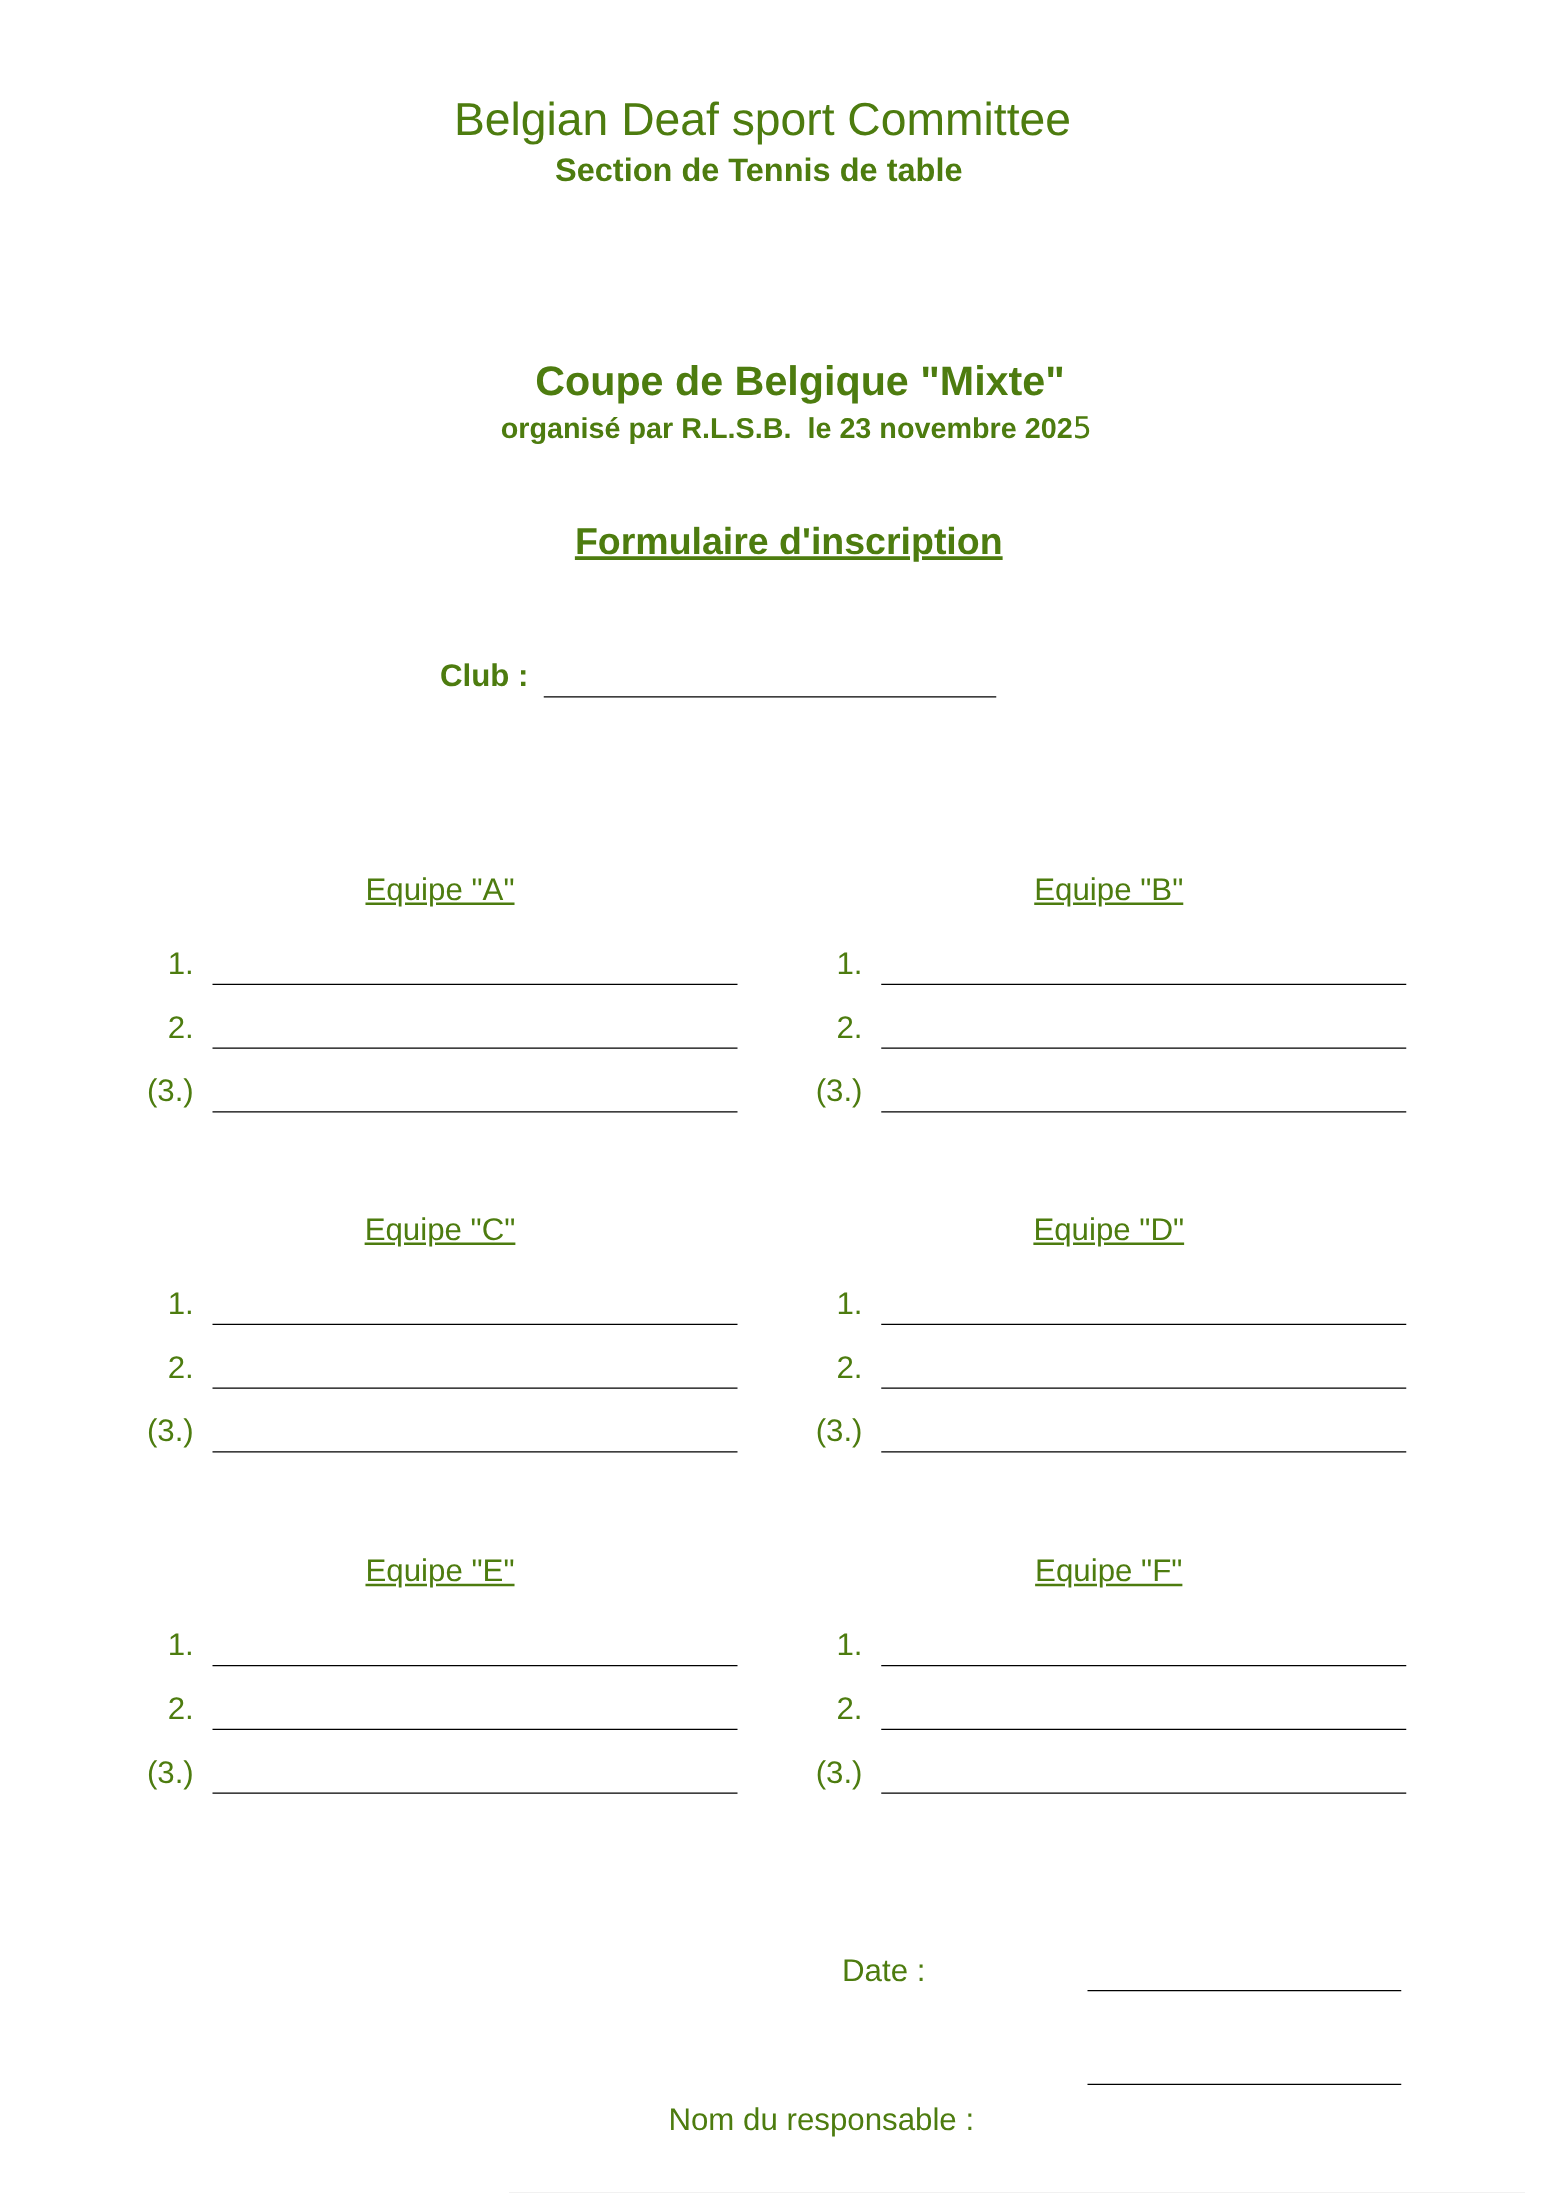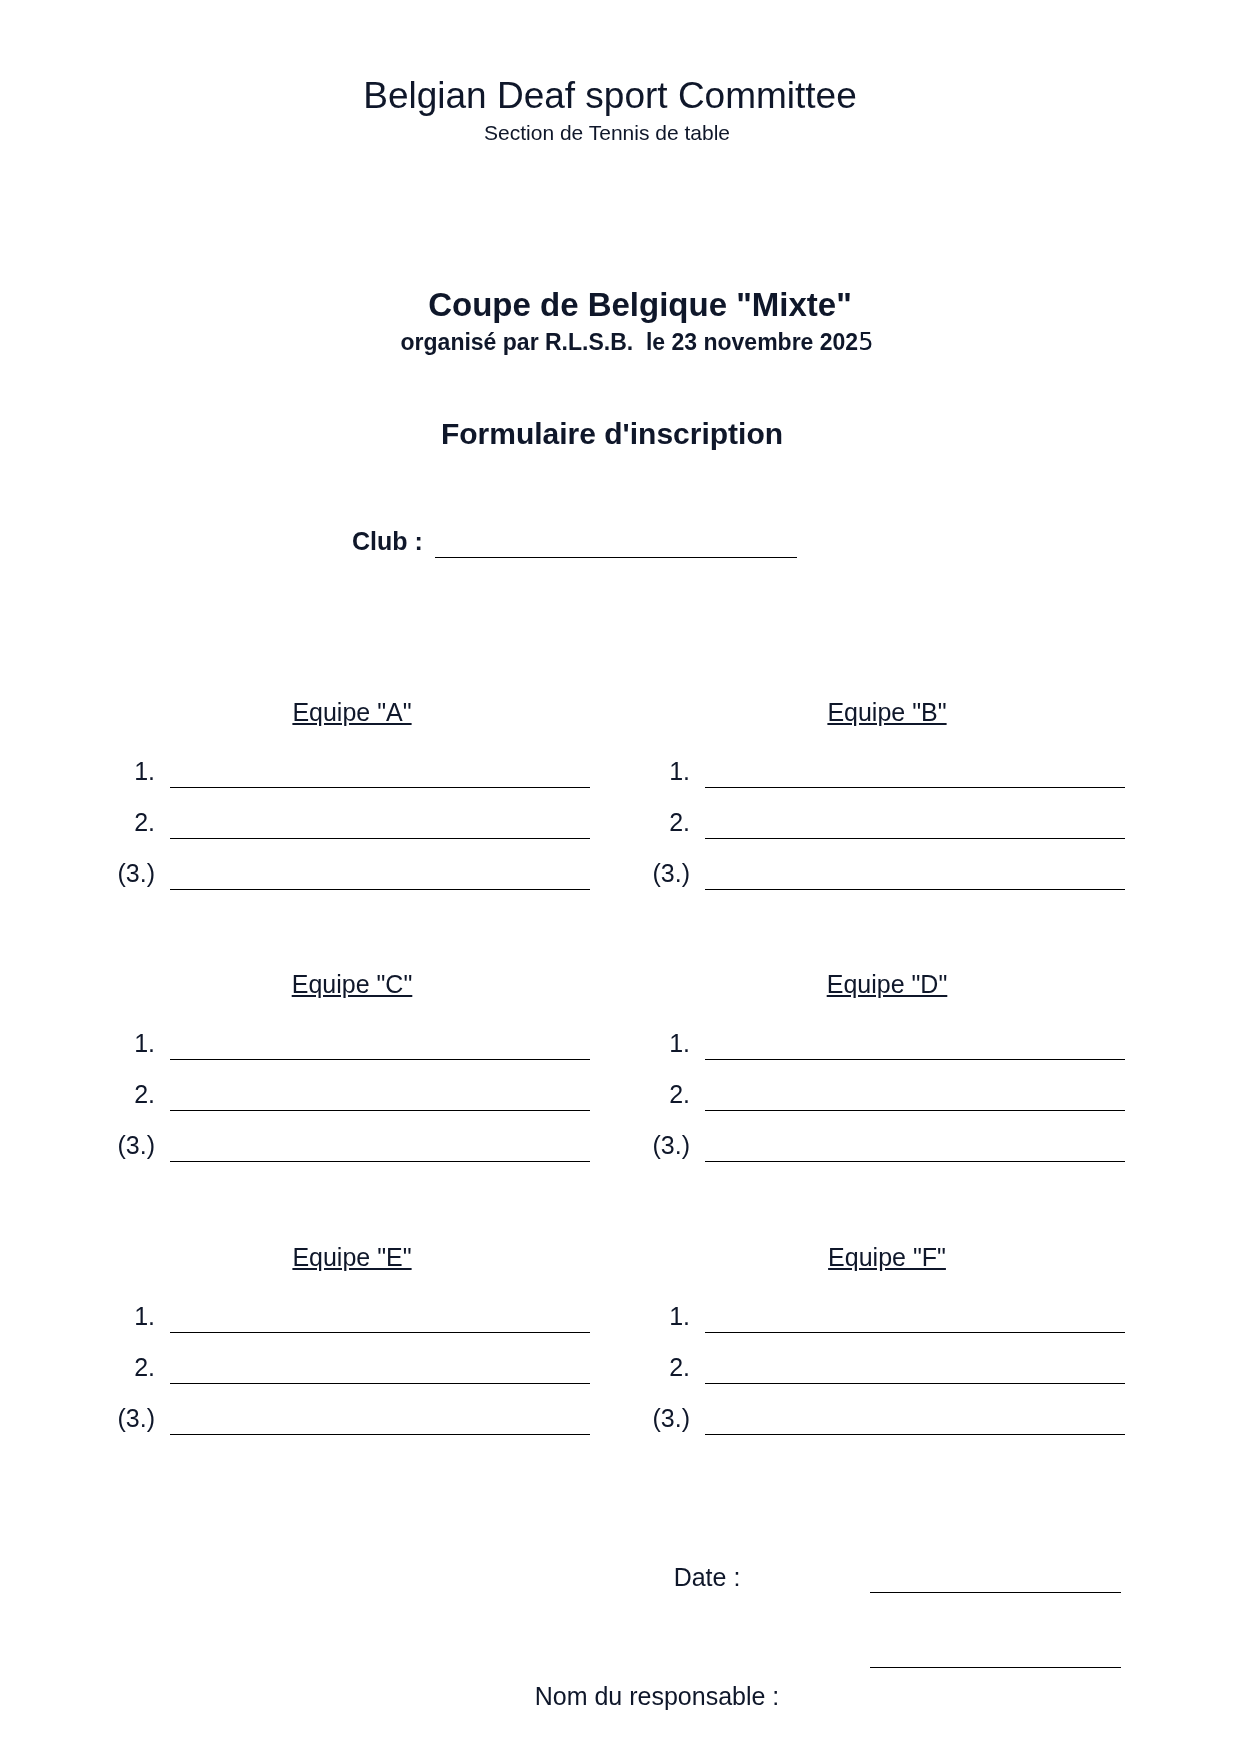--- a/index.html
+++ b/index.html
@@ -1,31 +1,31 @@
 <!DOCTYPE html>
 <html><head>
 <meta charset="utf-8">
 <style>
   html,body{margin:0;padding:0;background:#e8e8e8;}
   .page{
     position:relative;
     width:1240px;height:1754px;
     margin:0 auto;
     background:#ffffff;
-    color:#0f172a;
+    color:#4d7c0f;
     font-family:"Liberation Sans","DejaVu Sans",sans-serif;
     overflow:hidden;
   }
   .center{position:absolute;transform:translateX(-50%);white-space:nowrap;}
   .doc-title{left:610px;top:75px;font-size:37px;font-weight:400;}
-  .doc-subtitle{left:607px;top:121px;font-size:21px;font-weight:400;}
+  .doc-subtitle{left:607px;top:121px;font-size:26px;font-weight:700;}
   .event-title{left:640px;top:286px;font-size:33px;font-weight:700;}
   .event-organizer{left:637px;top:328px;font-size:23px;font-weight:700;white-space:pre;text-align:right;}
   .year-tail{font-weight:400;font-family:"DejaVu Sans",sans-serif;font-size:24px;}
-  .form-title{left:612px;top:417px;font-size:30px;font-weight:700;}
+  .form-title{left:631px;top:417px;font-size:30px;font-weight:700;text-decoration:underline;}
   .club-label{position:absolute;left:352px;top:527px;font-size:25px;font-weight:700;}
   .club-line{position:absolute;left:435px;top:528px;width:362px;height:29px;
     border-bottom:1.5px solid #000;font-size:24px;}
   .team{position:absolute;width:625px;height:215px;}
   .team-name{position:absolute;left:352px;top:0;transform:translateX(-50%);
     font-size:25px;font-weight:400;text-decoration:underline;white-space:nowrap;}
   .trow{position:absolute;left:0;width:625px;height:30px;}
   .trow.r1{top:60px}.trow.r2{top:111px}.trow.r3{top:162px}
   .num{position:absolute;left:0;bottom:2px;width:155px;text-align:right;font-size:25px;}
   .pline{position:absolute;left:170px;bottom:0;width:420px;height:30px;

